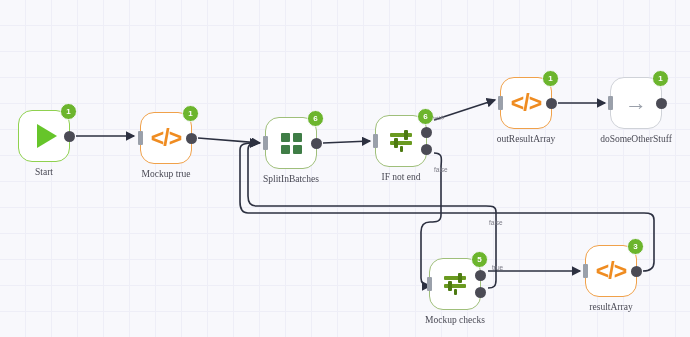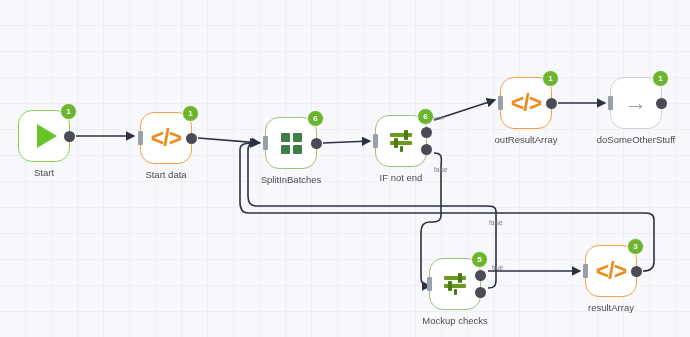--- a/index.html
+++ b/index.html
@@ -37,21 +37,21 @@
     width:15px;height:15px;border-radius:50%;
     background:#6cb52d;color:#fff;
     font-size:8px;line-height:15px;text-align:center;
     font-weight:bold;
     border:1.5px solid #f8f8fc;
   }
   .nlabel{
     position:absolute;
     top:56px;left:50%;transform:translateX(-50%);
     white-space:nowrap;
-    font-size:9.5px;color:#4a4a55;
+    font-size:9.5px;color:#4a4a55;font-family:Liberation Serif, serif;
   }
   .port{
     position:absolute;
     width:11px;height:11px;border-radius:50%;
     background:#4b4b55;
     top:50%;margin-top:-5.5px;right:-5.5px;
   }
   .port.p-true{top:33%;}
   .port.p-false{top:67%;}
   .inport{
@@ -134,21 +134,21 @@
     <span class="ico-play"></span>
     <span class="port"></span>
     <span class="nlabel">Start</span>
   </div>
 
   <div class="node orange" style="left:140px;top:112px;">
     <span class="badge">1</span>
     <span class="inport"></span>
     <span class="ico-code">&lt;/&gt;</span>
     <span class="port"></span>
-    <span class="nlabel">Start data</span>
+    <span class="nlabel">Mockup true</span>
   </div>
 
   <div class="node olive" style="left:265px;top:117px;">
     <span class="badge">6</span>
     <span class="inport"></span>
     <span class="ico-grid">
         <i></i>
         <i></i>
         <i></i>
         <i></i>

